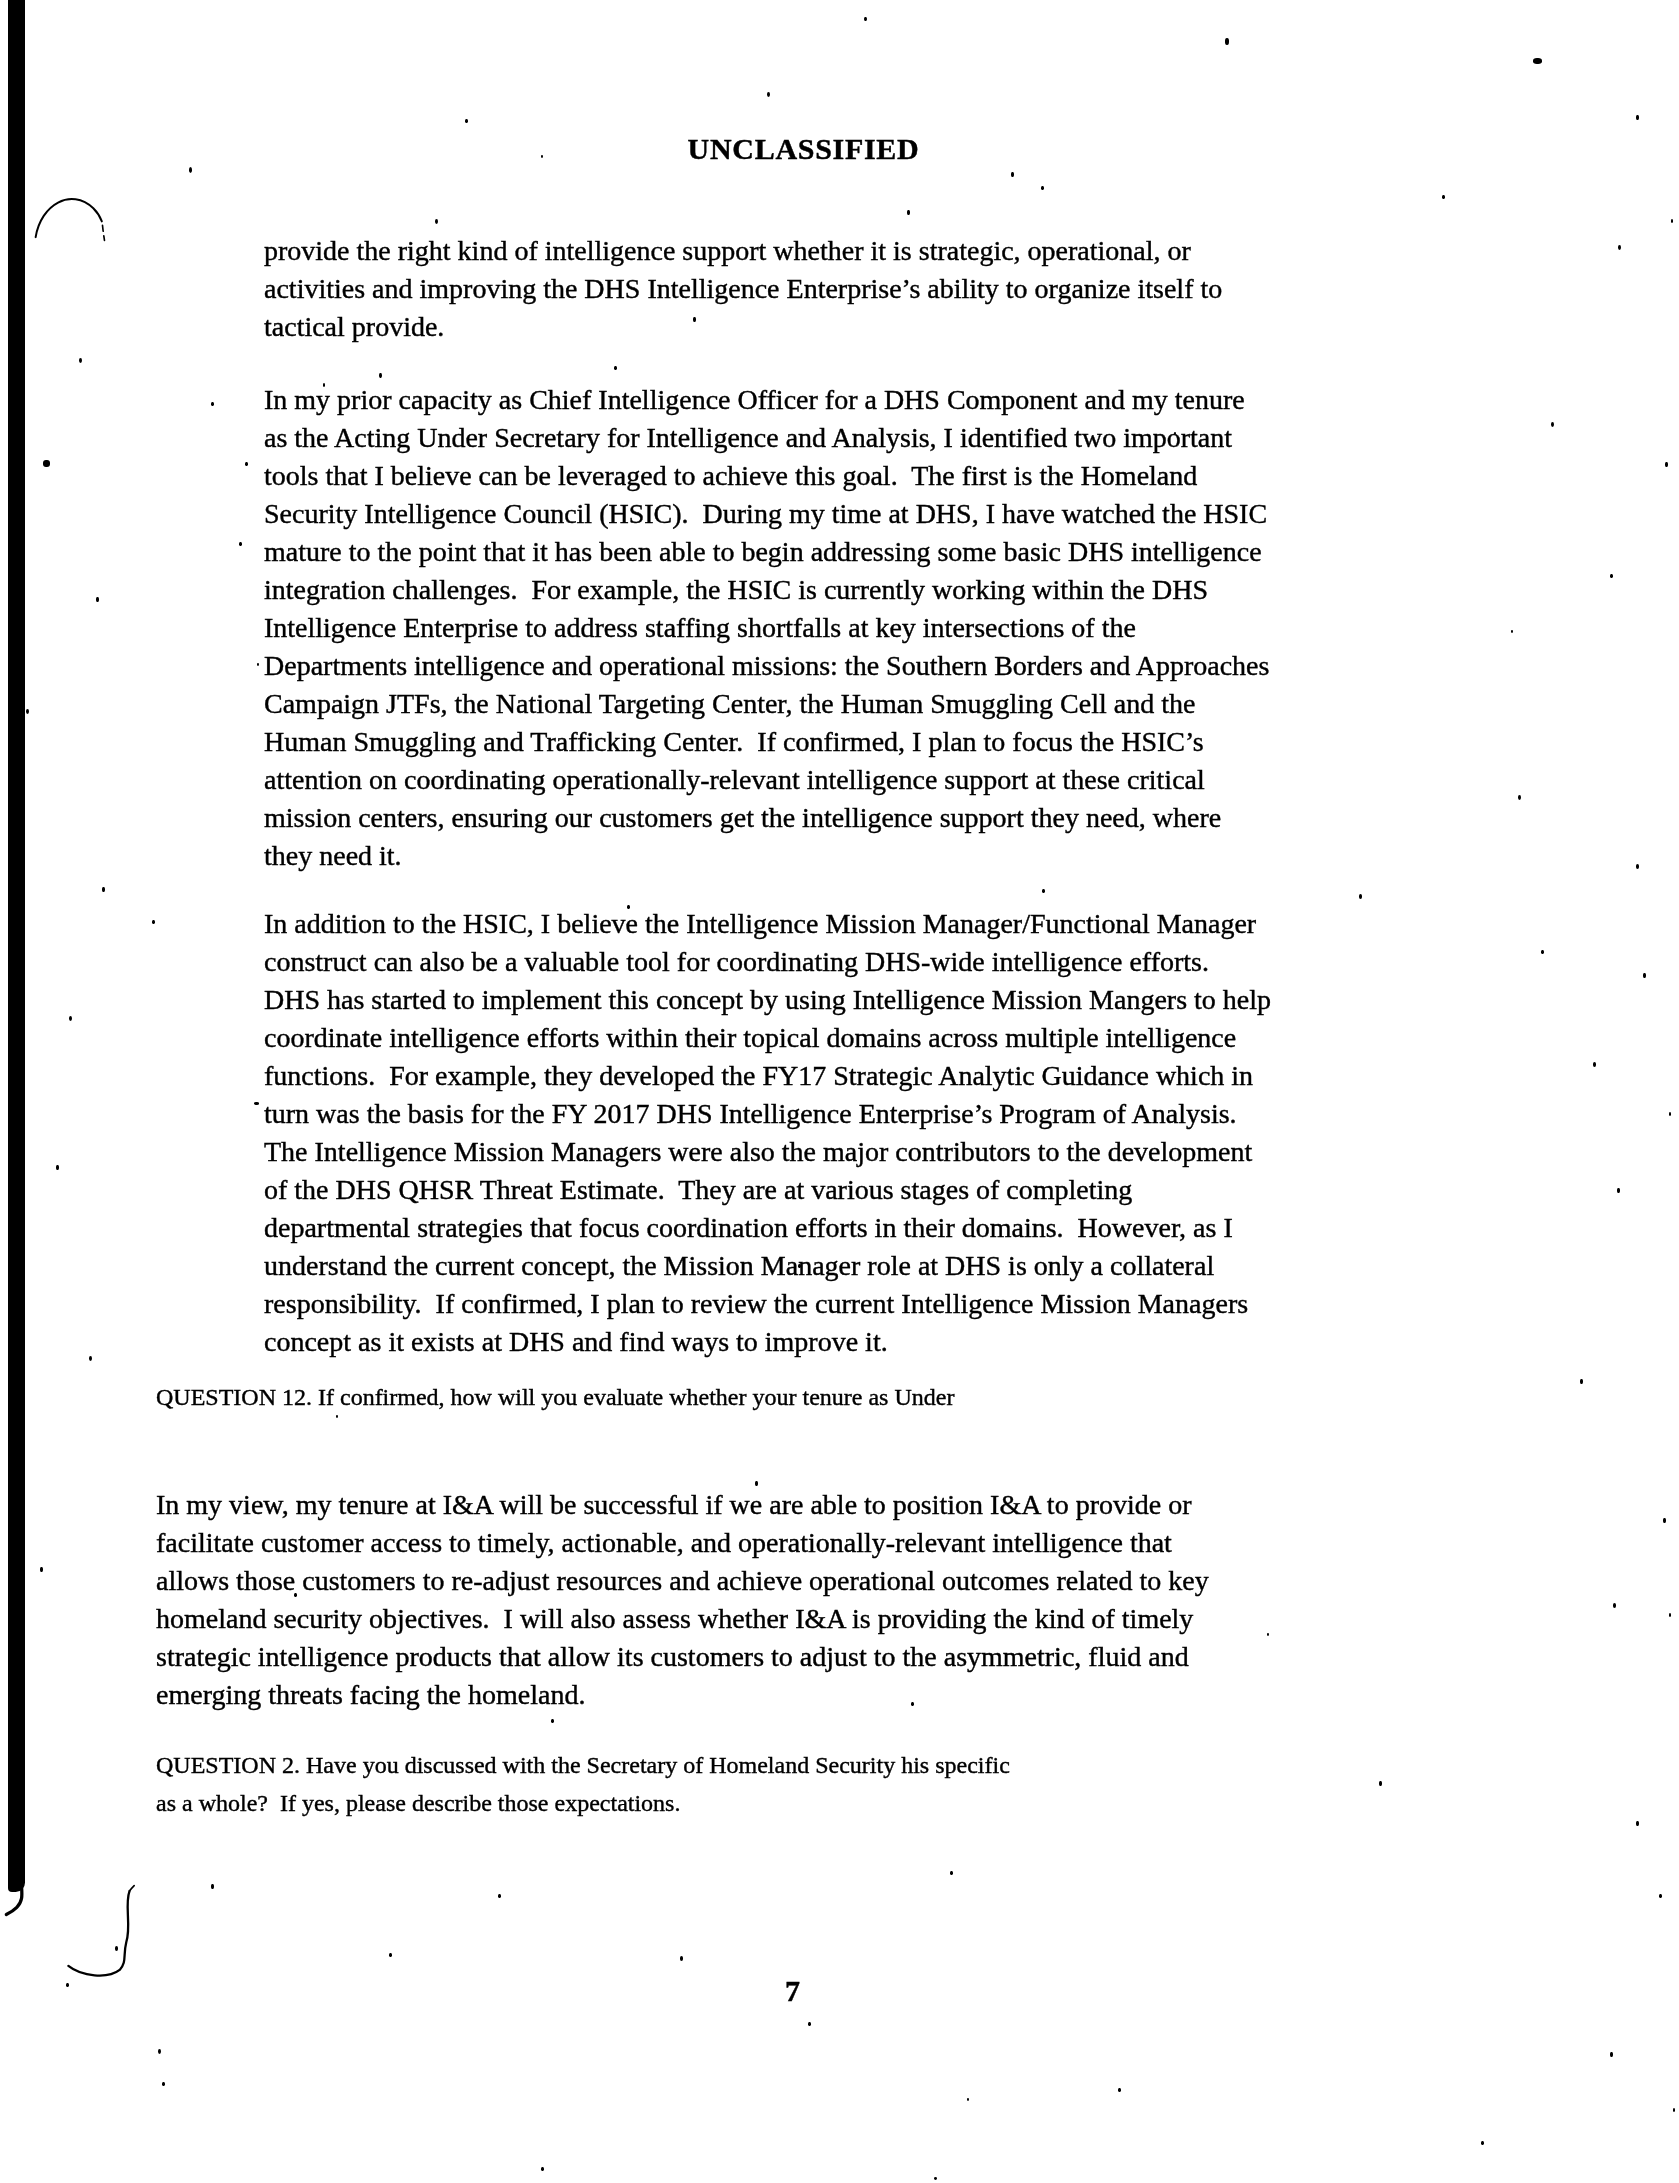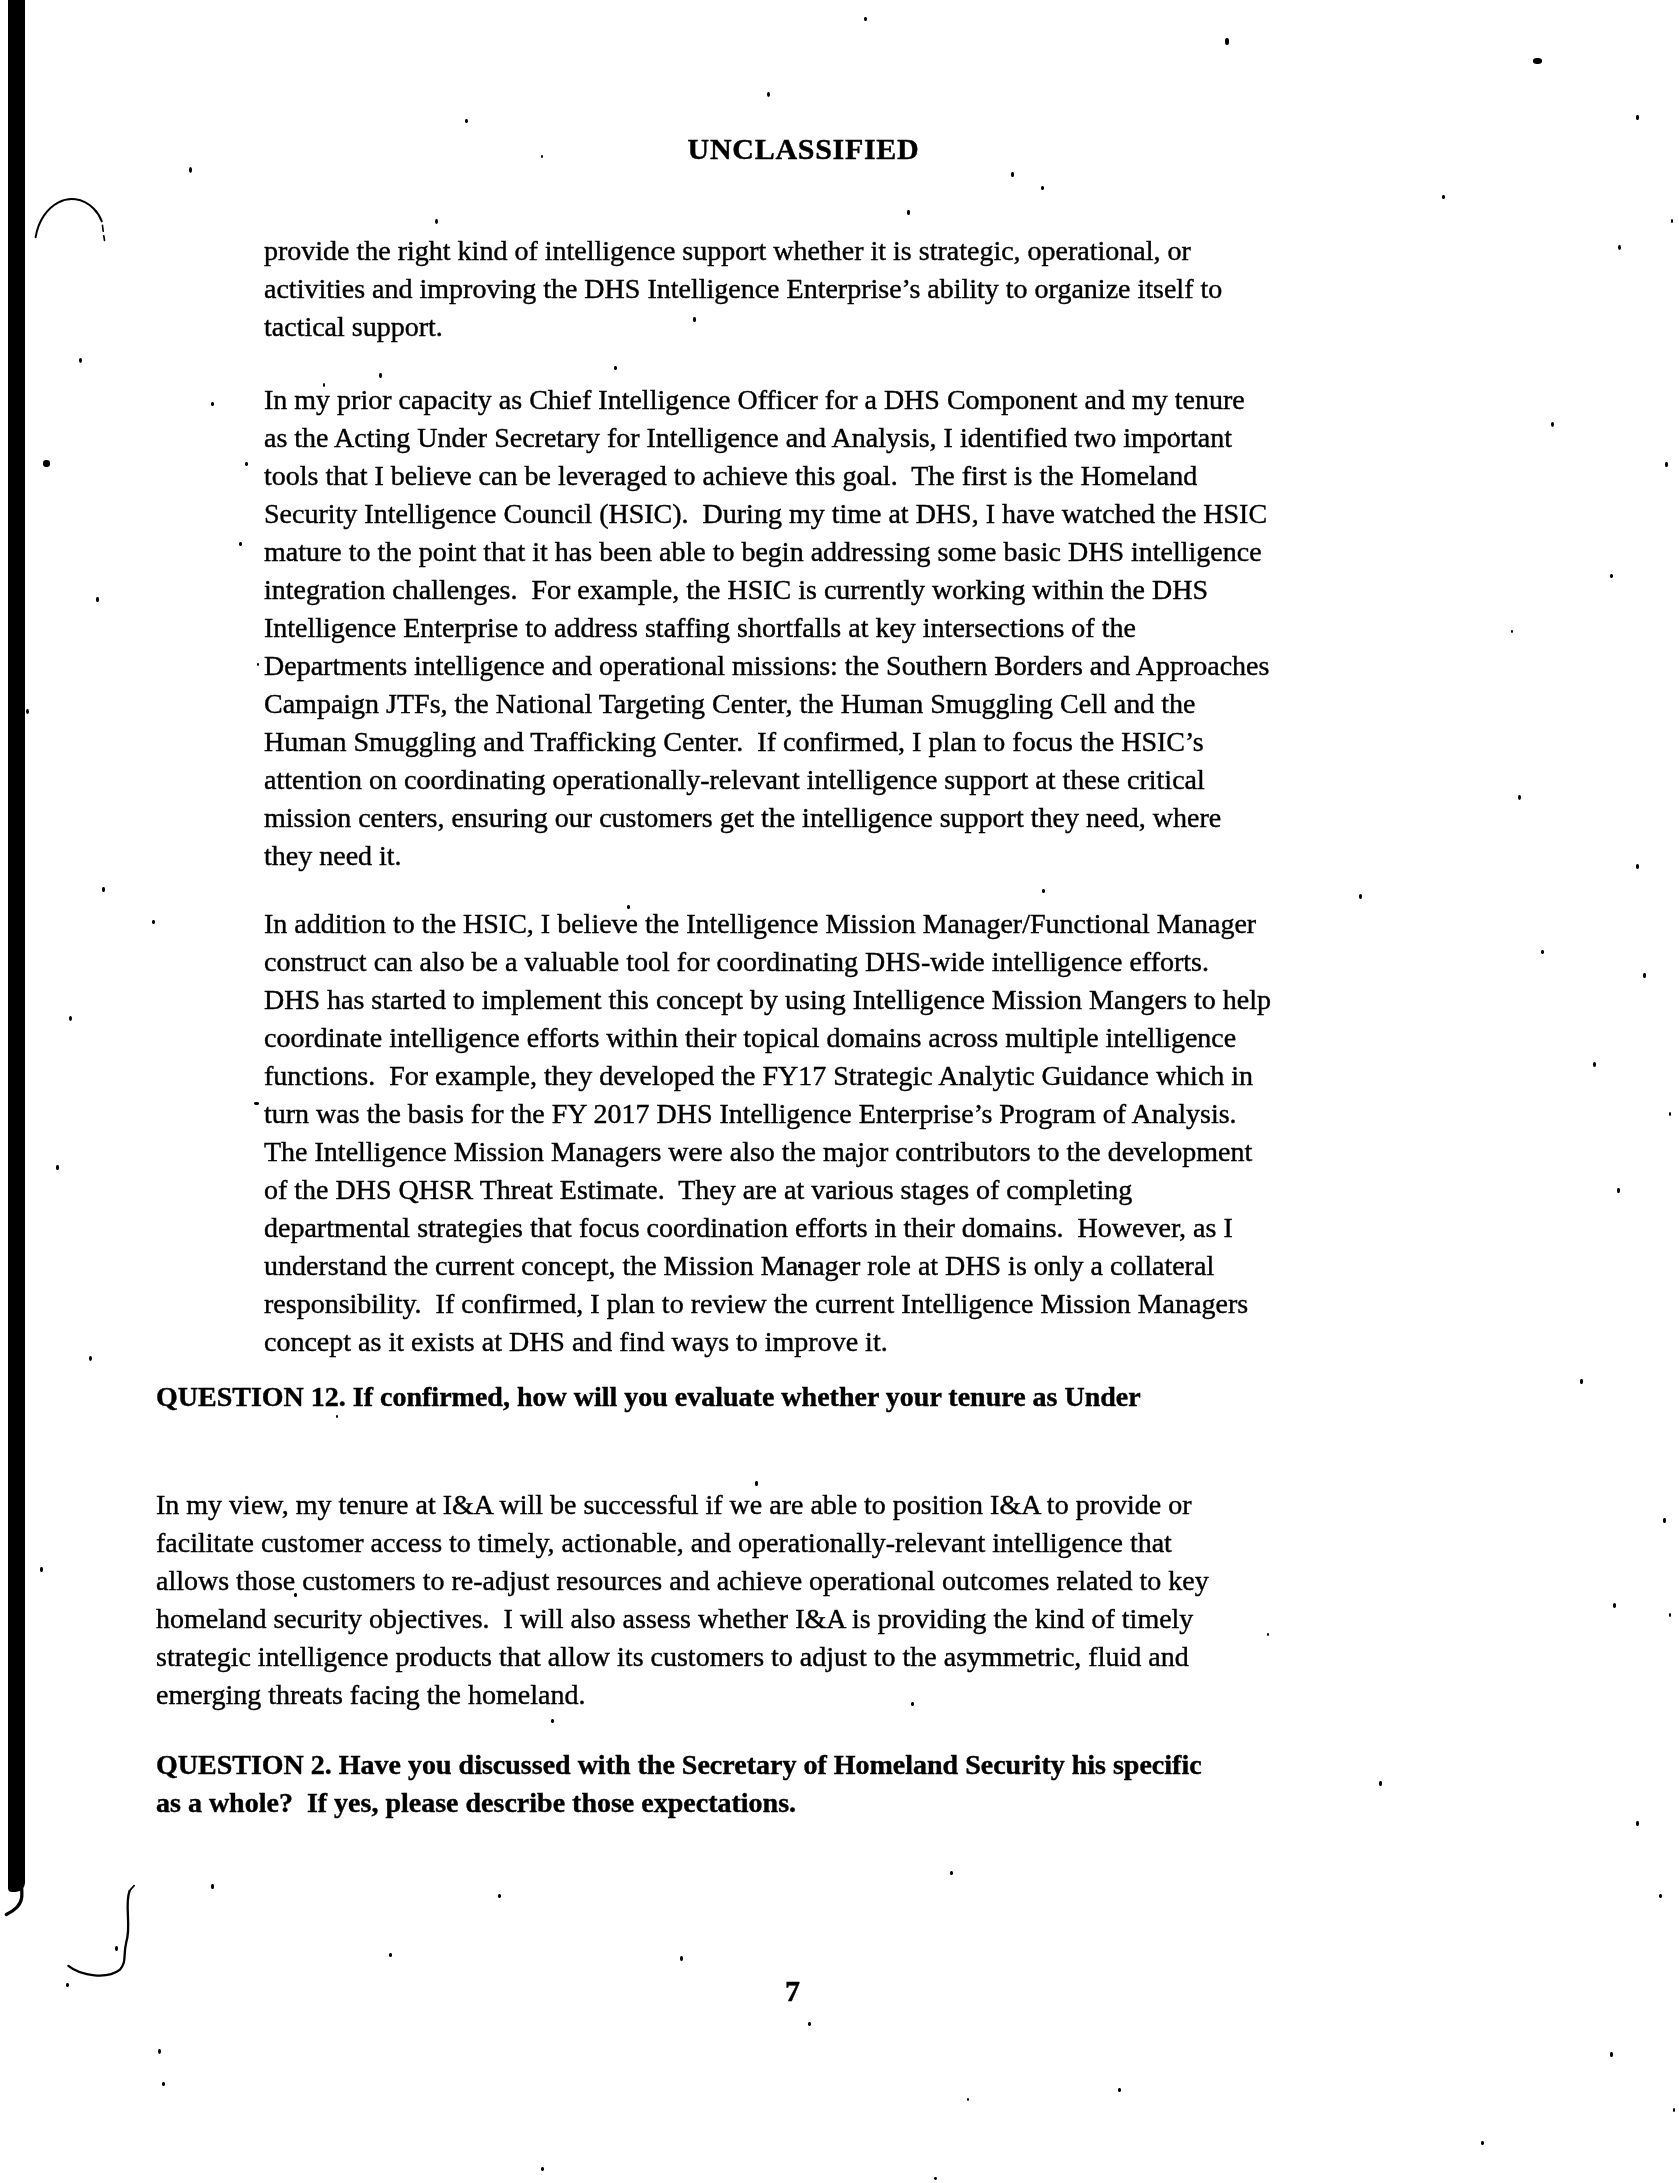--- a/index.html
+++ b/index.html
@@ -23,21 +23,21 @@
     position:absolute;
     top:132px;left:0;width:1679px;
     text-align:center;
     font-size:30px;font-weight:700;
     letter-spacing:0.7px;
     transform:translateX(-36px);
   }
   .block{position:absolute;white-space:pre;}
   .line{height:38px;line-height:38px;}
   .body-text{font-size:28px;}
-  .question-text{font-size:28px;font-weight:700;}
+  .question-text{font-size:24px;font-weight:400;}
   .page-number{
     position:absolute;
     left:785px;top:1974px;
     font-size:30px;font-weight:700;
   }
   .speck{position:absolute;background:#000;border-radius:45%;}
   svg.artifact{position:absolute;overflow:visible;}
 </style>
 </head>
 <body>
@@ -55,21 +55,21 @@
     <path d="M 107 6 C 99 28, 110 58, 102 84 C 97 104, 103 114, 92 126 C 74 140, 34 136, 14 120" fill="none" stroke="#000" stroke-width="3.5" stroke-linecap="round"></path>
     <path d="M 107 6 C 110 2, 112 0, 114 -2" fill="none" stroke="#000" stroke-width="2.5" stroke-linecap="round"></path>
   </svg>
 
   <svg class="artifact" style="left:5.3px;top:1873px;" width="59" height="53" viewBox="0 0 90 80">
     <path d="M 26 0 C 22 22, 32 38, 18 52 C 12 58, 6 61, 2 63" fill="none" stroke="#000" stroke-width="5" stroke-linecap="round"></path>
   </svg>
 
   <div class="classification">UNCLASSIFIED</div>
 
-  <div class="block body-text" style="left: 264px; top: 232px;"><div class="line">provide the right kind of intelligence support whether it is strategic, operational, or</div><div class="line">activities and improving the DHS Intelligence Enterprise’s ability to organize itself to</div><div class="line">tactical support.</div></div>
+  <div class="block body-text" style="left: 264px; top: 232px;"><div class="line">provide the right kind of intelligence support whether it is strategic, operational, or</div><div class="line">activities and improving the DHS Intelligence Enterprise’s ability to organize itself to</div><div class="line">tactical provide.</div></div>
     <div class="block body-text" style="left: 264px; top: 381px;"><div class="line">In my prior capacity as Chief Intelligence Officer for a DHS Component and my tenure</div><div class="line">as the Acting Under Secretary for Intelligence and Analysis, I identified two important</div><div class="line">tools that I believe can be leveraged to achieve this goal.  The first is the Homeland</div><div class="line">Security Intelligence Council (HSIC).  During my time at DHS, I have watched the HSIC</div><div class="line">mature to the point that it has been able to begin addressing some basic DHS intelligence</div><div class="line">integration challenges.  For example, the HSIC is currently working within the DHS</div><div class="line">Intelligence Enterprise to address staffing shortfalls at key intersections of the</div><div class="line">Departments intelligence and operational missions: the Southern Borders and Approaches</div><div class="line">Campaign JTFs, the National Targeting Center, the Human Smuggling Cell and the</div><div class="line">Human Smuggling and Trafficking Center.  If confirmed, I plan to focus the HSIC’s</div><div class="line">attention on coordinating operationally-relevant intelligence support at these critical</div><div class="line">mission centers, ensuring our customers get the intelligence support they need, where</div><div class="line">they need it.</div></div>
     <div class="block body-text" style="left: 264px; top: 905px;"><div class="line">In addition to the HSIC, I believe the Intelligence Mission Manager/Functional Manager</div><div class="line">construct can also be a valuable tool for coordinating DHS-wide intelligence efforts.</div><div class="line">DHS has started to implement this concept by using Intelligence Mission Mangers to help</div><div class="line">coordinate intelligence efforts within their topical domains across multiple intelligence</div><div class="line">functions.  For example, they developed the FY17 Strategic Analytic Guidance which in</div><div class="line">turn was the basis for the FY 2017 DHS Intelligence Enterprise’s Program of Analysis.</div><div class="line">The Intelligence Mission Managers were also the major contributors to the development</div><div class="line">of the DHS QHSR Threat Estimate.  They are at various stages of completing</div><div class="line">departmental strategies that focus coordination efforts in their domains.  However, as I</div><div class="line">understand the current concept, the Mission Manager role at DHS is only a collateral</div><div class="line">responsibility.  If confirmed, I plan to review the current Intelligence Mission Managers</div><div class="line">concept as it exists at DHS and find ways to improve it.</div></div>
     <div class="block question-text" style="left: 156px; top: 1378px;"><div class="line">QUESTION 12. If confirmed, how will you evaluate whether your tenure as Under</div></div>
     <div class="block body-text" style="left: 156px; top: 1486px;"><div class="line">In my view, my tenure at I&amp;A will be successful if we are able to position I&amp;A to provide or</div><div class="line">facilitate customer access to timely, actionable, and operationally-relevant intelligence that</div><div class="line">allows those customers to re-adjust resources and achieve operational outcomes related to key</div><div class="line">homeland security objectives.  I will also assess whether I&amp;A is providing the kind of timely</div><div class="line">strategic intelligence products that allow its customers to adjust to the asymmetric, fluid and</div><div class="line">emerging threats facing the homeland.</div></div>
     <div class="block question-text" style="left: 156px; top: 1746px;"><div class="line">QUESTION 2. Have you discussed with the Secretary of Homeland Security his specific</div><div class="line">as a whole?  If yes, please describe those expectations.</div></div>
     <div class="page-number">7</div>
 
 <div class="speck" style="left: 864px; top: 16.5px; width: 2.6px; height: 4.6px;"></div>
     <div class="speck" style="left: 1225px; top: 38px; width: 4px; height: 6.6px;"></div>
     <div class="speck" style="left: 1533px; top: 58px; width: 8.6px; height: 6px;"></div>

